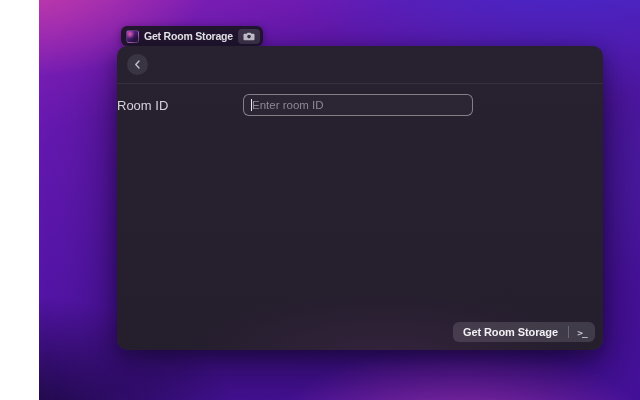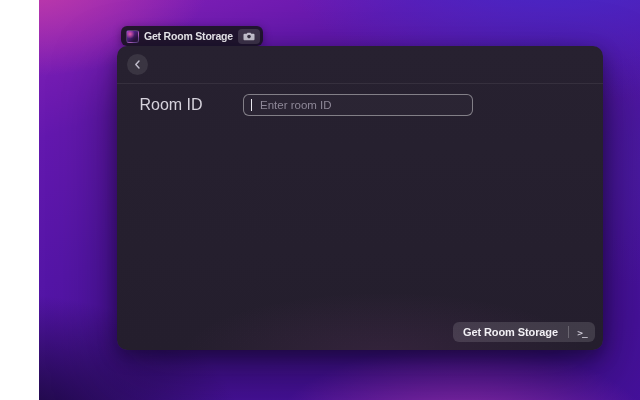--- a/index.html
+++ b/index.html
@@ -67,30 +67,30 @@
     width: 21px; height: 21px; border-radius: 50%;
     border: none; padding: 0; cursor: pointer;
     background: rgba(255,255,255,0.09);
     display: flex; align-items: center; justify-content: center;
   }
   .back-btn svg { display: block; }
 
   .win-body { position: relative; }
   .form-row { display: flex; align-items: center; margin-top: 10px; }
   .field-label {
-    width: 108px; text-align: center; flex: 0 0 auto;
-    color: #d6d2dc; font-size: 16px; font-weight: 500;
+    width: 108px; text-align: left; flex: 0 0 auto;
+    color: #d6d2dc; font-size: 13px; font-weight: 500;
   }
   .input-wrap { position: relative; margin-left: 18px; }
   .field-input {
     width: 230px; height: 22px; box-sizing: border-box;
     background: rgba(255,255,255,0.02);
     border: 1px solid rgba(255,255,255,0.42);
     border-radius: 6px;
-    padding: 0 16px; outline: none;
+    padding: 0 8px; outline: none;
     color: #eceaf1; font-size: 11.5px;
     font-family: "Liberation Sans", "DejaVu Sans", sans-serif;
     caret-color: transparent;
   }
   .field-input::placeholder { color: #8d8797; opacity: 1; }
   .caret {
     position: absolute; left: 8px; top: 5px; width: 1px; height: 12px;
     background: #eae8f0;
   }
 

